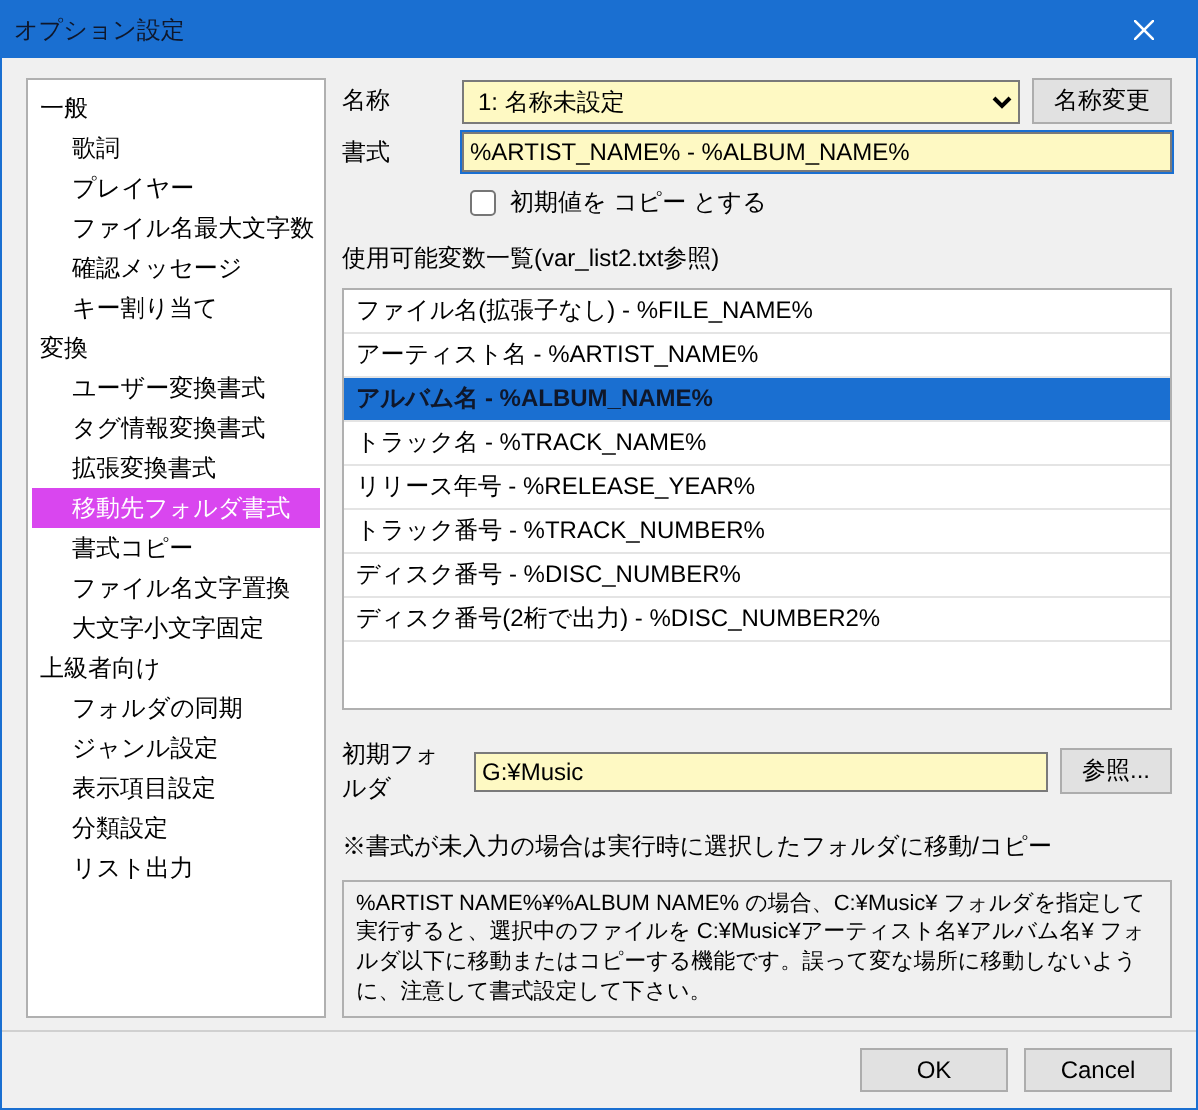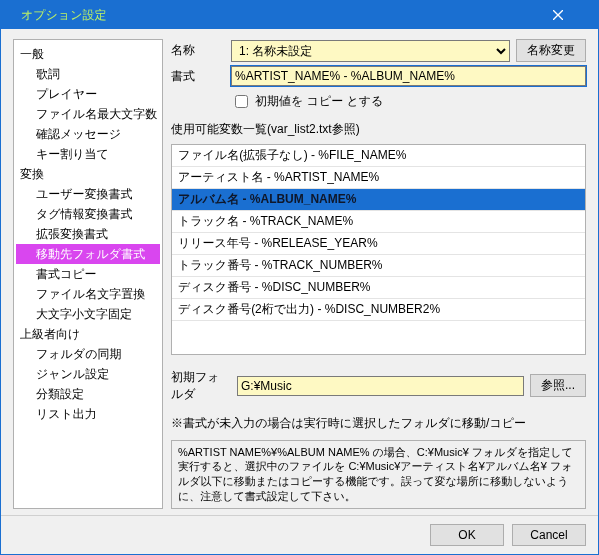--- a/index.html
+++ b/index.html
@@ -12,25 +12,25 @@
   .window {
     width: 599px;
     height: 555px;
     border: 1px solid #1a6fd1;
     background: #f0f0f0;
     display: flex;
     flex-direction: column;
   }
   .titlebar {
     background: #1a6fd1;
-    color: #bef264;
+    color: #0f172a;
     height: 28px;
     display: flex;
     align-items: center;
-    padding: 0 20px;
+    padding: 0 6px;
     font-size: 12px;
     justify-content: space-between;
   }
   .titlebar .close {
     width: 40px;
     height: 28px;
     display: flex;
     align-items: center;
     justify-content: center;
     color: #fff;
@@ -176,20 +176,21 @@
         <div class="tree-node indent">ユーザー変換書式</div>
         <div class="tree-node indent">タグ情報変換書式</div>
         <div class="tree-node indent">拡張変換書式</div>
         <div class="tree-node indent selected">移動先フォルダ書式</div>
         <div class="tree-node indent">書式コピー</div>
         <div class="tree-node indent">ファイル名文字置換</div>
         <div class="tree-node indent">大文字小文字固定</div>
         <div class="tree-node">上級者向け</div>
         <div class="tree-node indent">フォルダの同期</div>
         <div class="tree-node indent">ジャンル設定</div>
+        <div class="tree-node indent">表示項目設定</div>
         <div class="tree-node indent">分類設定</div>
         <div class="tree-node indent">リスト出力</div>
       </div>
 
     <div class="content">
 
       <div class="row">
         <span class="label">名称</span>
         <select style="flex:1">
           <option>1: 名称未設定</option>

